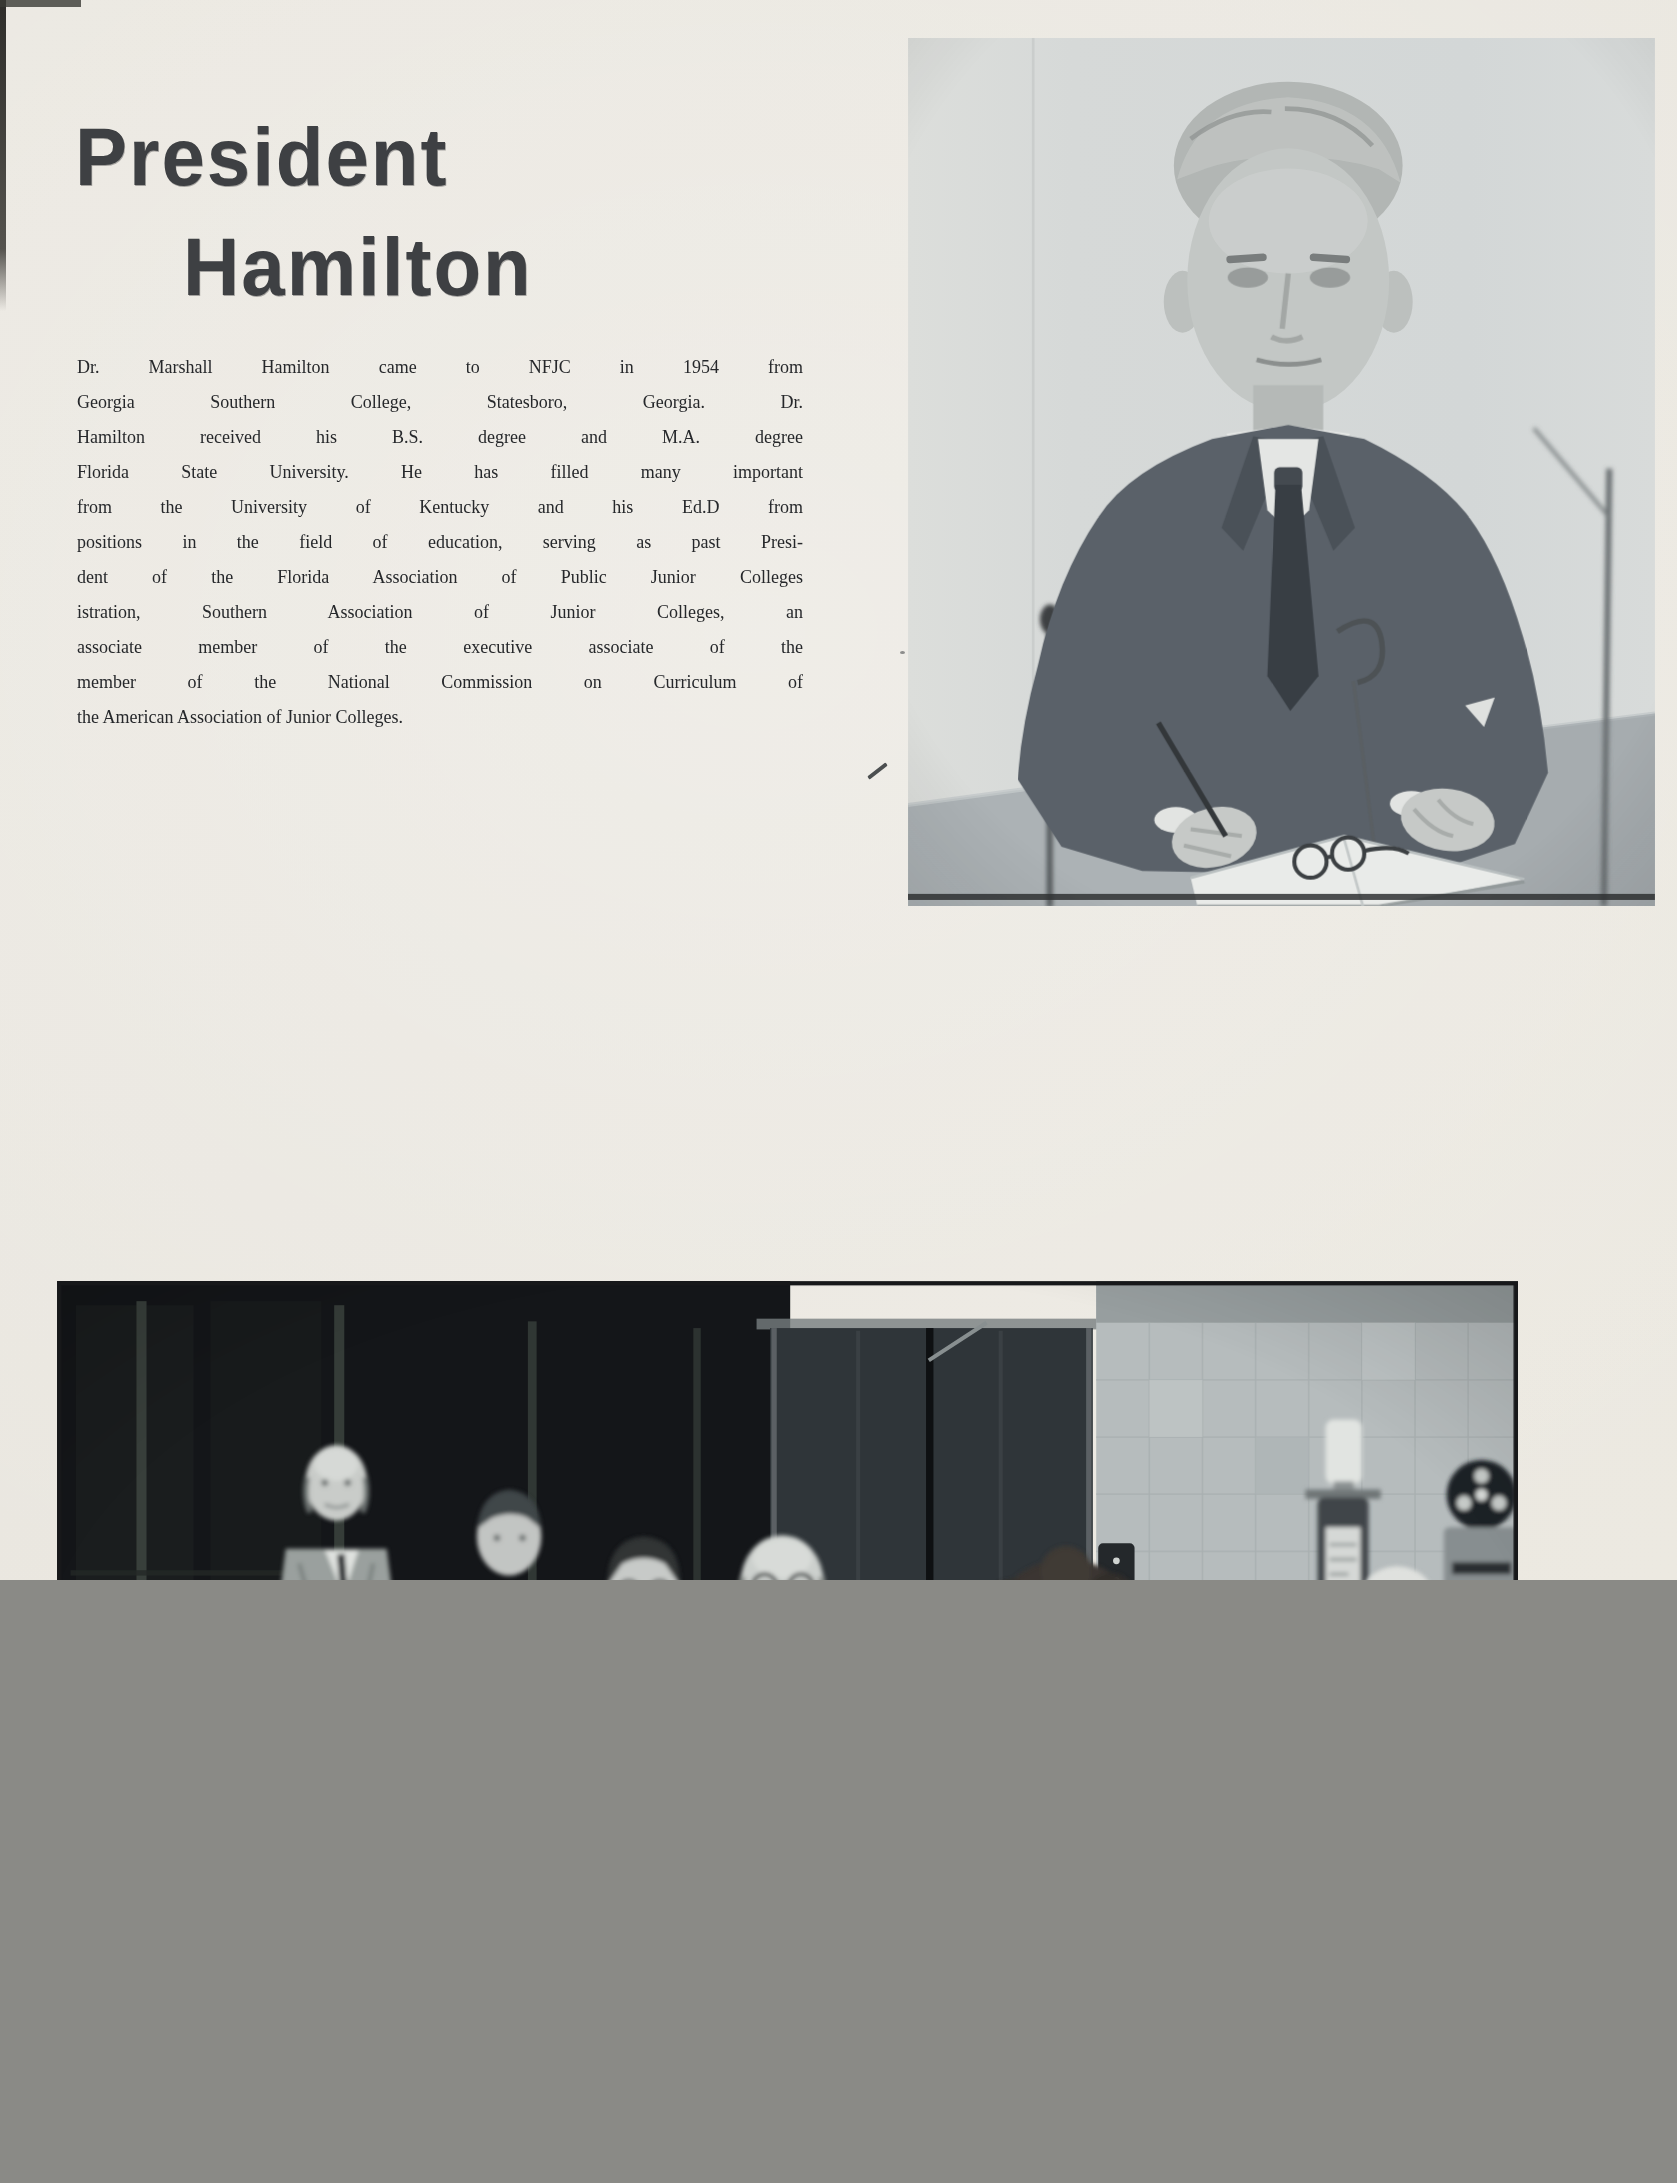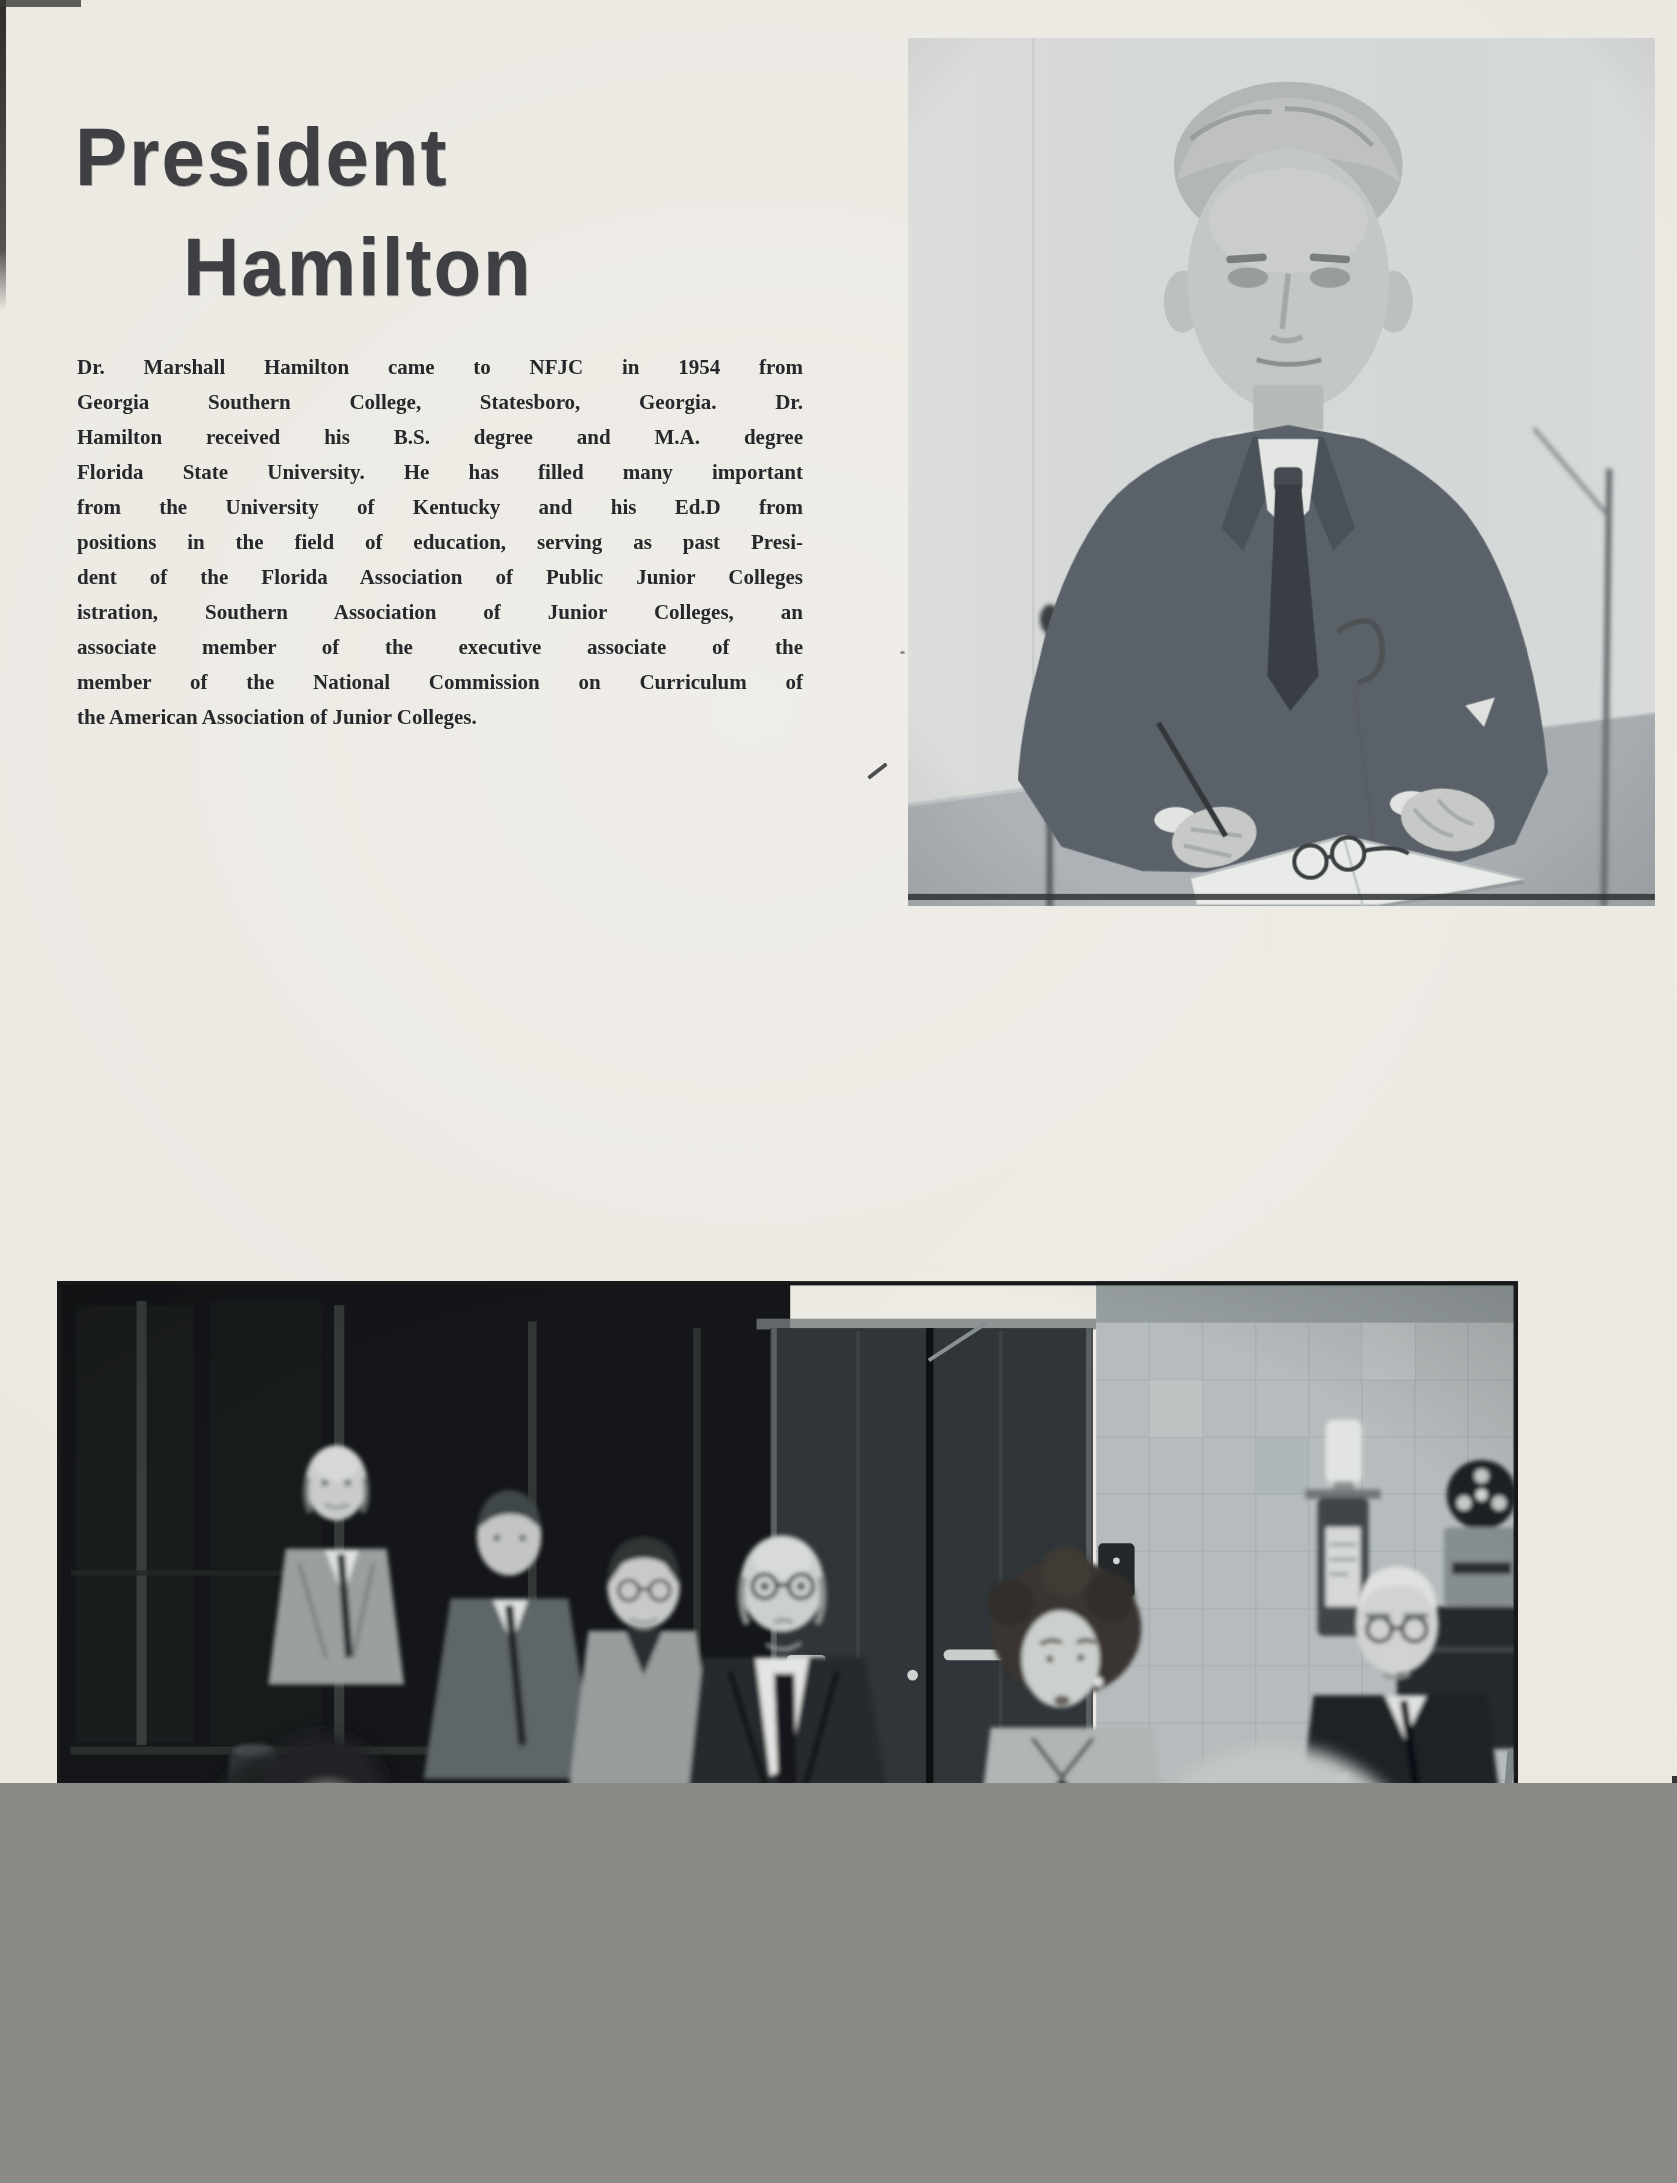--- a/index.html
+++ b/index.html
@@ -6,21 +6,21 @@
     --paper:#eae7e0;
     --ink:#26282b;
     --title-ink:#3e4043;
     --photo-bg:#d7dad9;
     --photo-dark:#151618;
   }
   *{margin:0;padding:0;box-sizing:border-box;}
   html,body{background:#8a8a86;}
   .page{
     position:relative;
-    width:1677px;height:1783px;
+    width:1677px;height:1580px;
     background:
       radial-gradient(ellipse 140% 120% at 45% 40%, rgba(255,255,255,.25), rgba(0,0,0,0) 60%),
       linear-gradient(135deg,#ebe8e1 0%, #eae7e0 45%, #ece9e1 100%);
     background-color:var(--paper);
     overflow:hidden;
     font-family:"Liberation Serif", serif;
     color:var(--ink);
   }
   
   .scan-edge-left{position:absolute;left:0;top:0;width:6px;height:311px;
@@ -43,23 +43,22 @@
     line-height:106px;
     font-size:78px;
     text-shadow:0.7px 0.7px 0 rgba(30,30,32,.35);
     transform:scaleY(1.04);
   }
   .title .t2{display:block;padding-left:108px;}
 
   
   .paragraph{
     position:absolute;left:77px;top:350px;width:726px;
-    font-size:21px;line-height:35px;
+    font-size:18px;line-height:35px;
     color:var(--ink);
-    font-weight:bold;
   }
   .para-line{text-align:justify;text-align-last:justify;white-space:normal;}
   .para-line:last-child{text-align-last:left;}
 
   
   .photo{position:absolute;display:block;}
   .photo-top{left:908px;top:38px;width:747px;height:868px;}
   .photo-bottom{left:57px;top:1281px;width:1461px;height:797px;}
 
   

